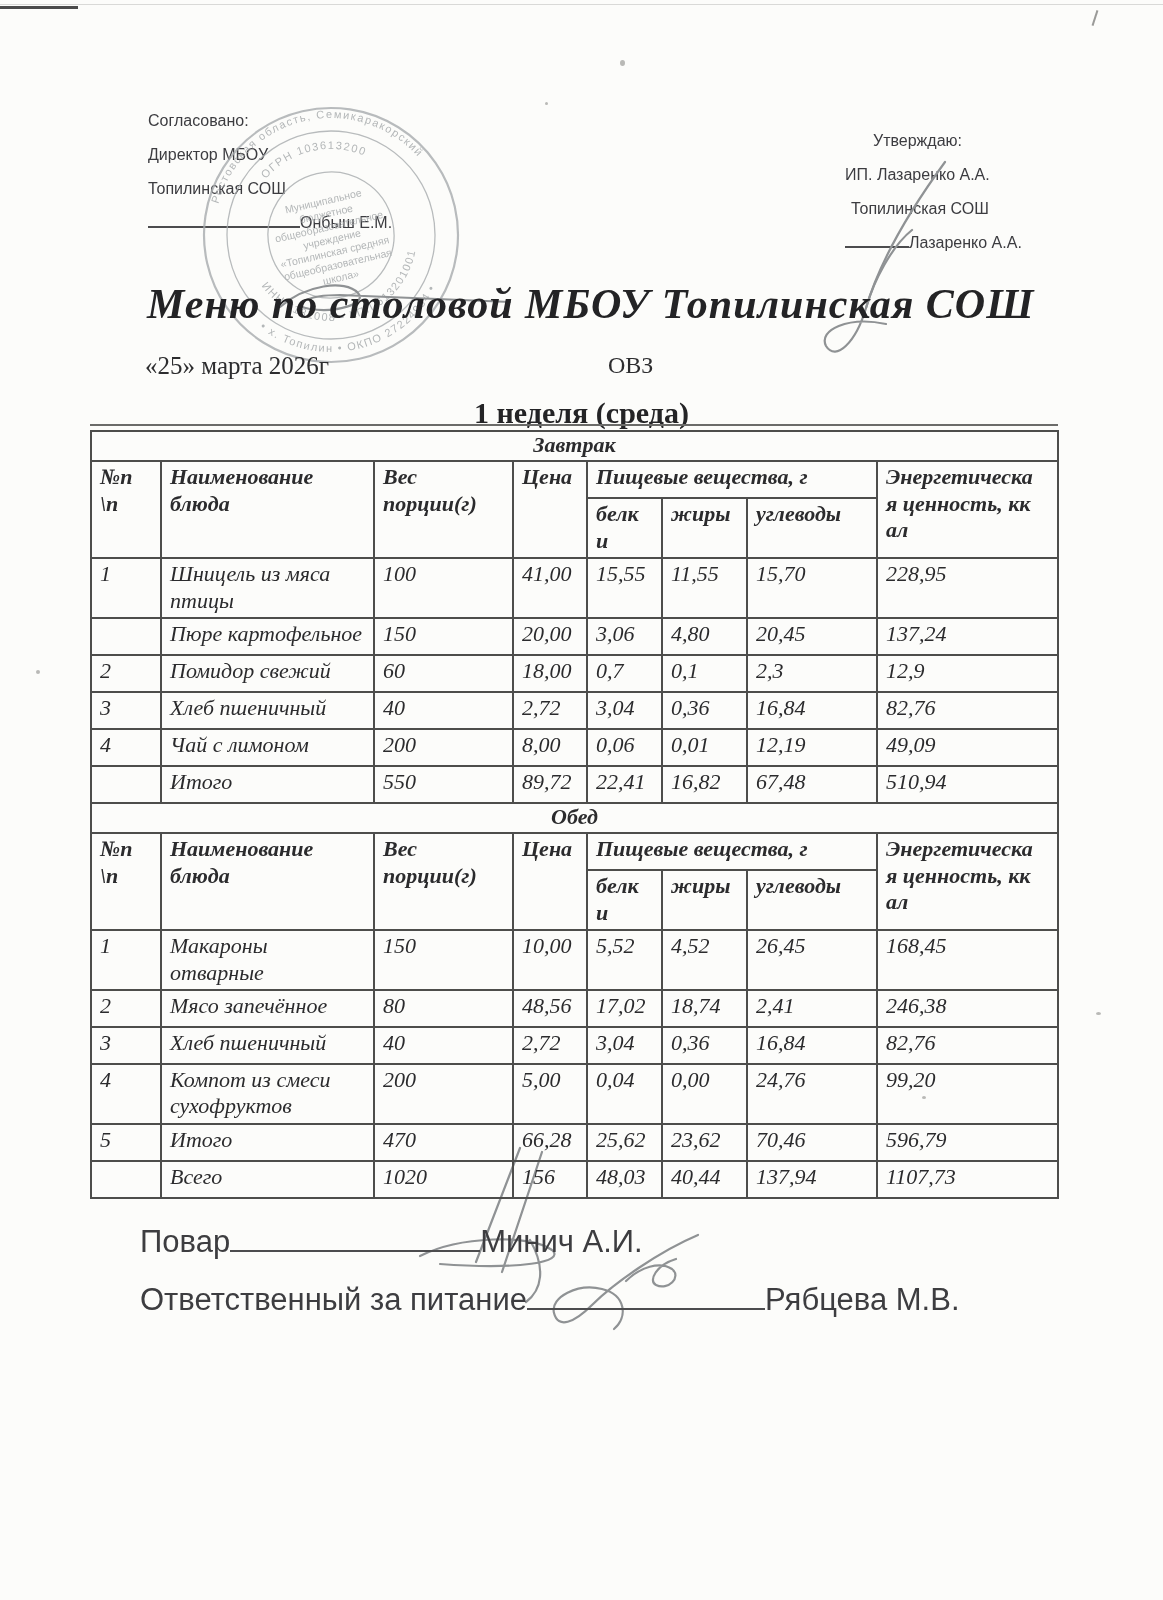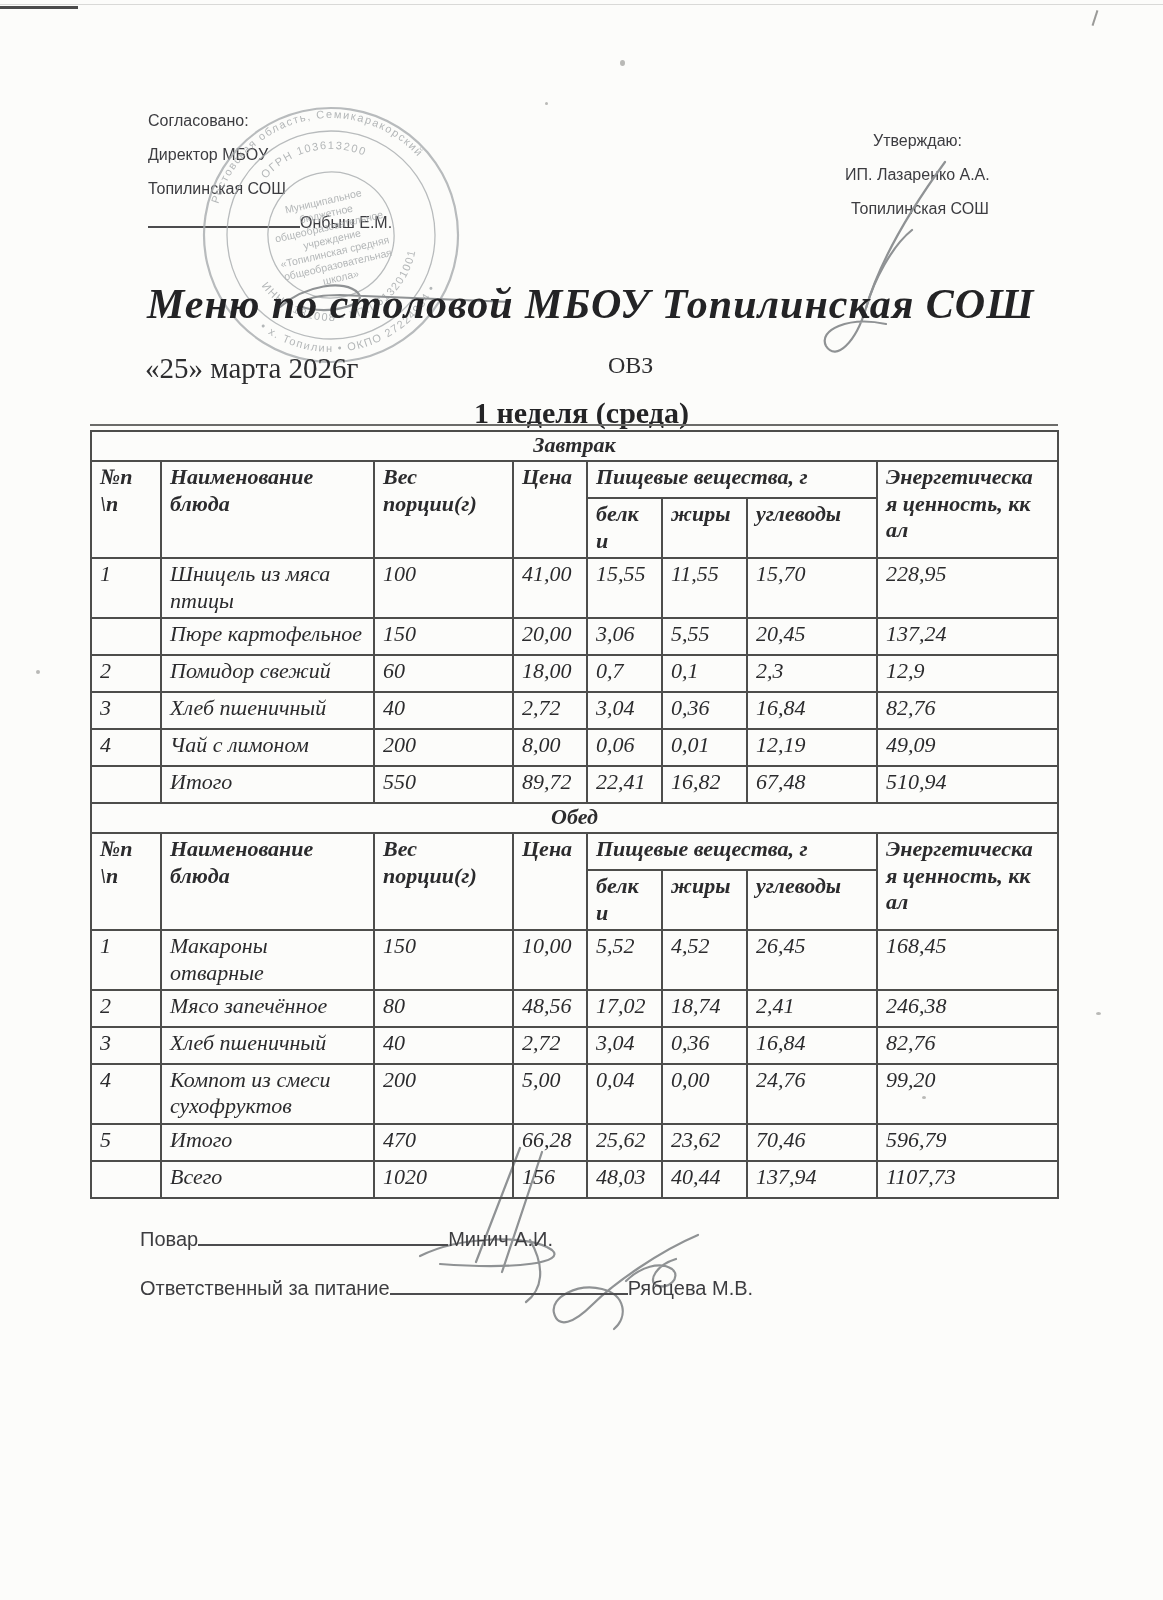--- a/index.html
+++ b/index.html
@@ -20,39 +20,39 @@
   .stamp text{font-family:"Liberation Sans",sans-serif;fill:#a2a6a8;}
   .stamp .ring-txt{font-size:11px;letter-spacing:1.5px;}
   .stamp .center-txt{font-size:10.5px;text-anchor:middle;}
   .stamp circle{fill:none;stroke:#a8acae;}
   
   .sig-svg{position:absolute;pointer-events:none;}
   .sig-svg path{fill:none;stroke:#8f9294;stroke-width:2.2;stroke-linecap:round;}
   
   .doc-title{position:absolute;left:147px;top:280px;width:1000px;font-size:42px;font-weight:bold;font-style:italic;
              letter-spacing:1px;color:#232325;}
-  .date-line{position:absolute;left:145px;top:352px;font-size:29px;color:#2d2d2f;}
+  .date-line{position:absolute;left:145px;top:352px;font-size:25px;color:#2d2d2f;}
   .category{position:absolute;left:608px;top:352px;font-size:24px;color:#2d2d2f;}
   .week-line{position:absolute;left:0;top:396px;width:1163px;text-align:center;font-size:30px;font-weight:bold;color:#242426;}
   .table-topline{position:absolute;left:90px;top:424px;width:968px;border-top:2px solid #6b6b69;}
   
   .menu-table{position:absolute;left:90px;top:430px;border-collapse:collapse;table-layout:fixed;
               font-style:italic;font-size:22px;color:#2b2b2d;}
   .menu-table td,.menu-table th{border:2px solid #4d4d4b;vertical-align:top;text-align:left;
               padding:2px 8px 3px 8px;line-height:1.2;font-weight:normal;}
   .menu-table .banner{text-align:center;font-weight:bold;padding:0 0 2px 0;height:26px;border-radius:8px;}
   .menu-table .hdr{font-weight:bold;}
   .menu-table .brk{display:inline-block;word-break:break-all;}
   .w-num{width:70px;}.w-name{width:213px;}.w-weight{width:139px;}.w-price{width:74px;}
   .w-protein{width:75px;}.w-fat{width:85px;}.w-carbs{width:130px;}.w-energy{width:181px;}
   .menu-table tbody td{height:30px;}
   .bold-row td{font-weight:normal;}
   
   .sign-block{position:absolute;left:140px;top:1224px;font-family:"Liberation Sans",sans-serif;
-              font-size:20px;color:#3d3d40;}
+              font-size:31px;color:#3d3d40;}
   .sign-row{margin-bottom:22px;}
 </style>
 </head>
 <body>
 
 <div class="page">
 
   <div class="edge-line-top"></div>
   <div class="corner-mark"></div>
   <div class="slash-mark"></div>
@@ -68,20 +68,23 @@
     <div>Топилинская СОШ</div>
     <div>
       <span class="sigline" style="width:152px;"></span><span>Онбыш Е.М.</span>
     </div>
   </div>
 
   <div class="approval approval-right">
     <div style="padding-left:28px;">Утверждаю:</div>
     <div>ИП.  Лазаренко А.А.</div>
     <div style="padding-left:6px;">Топилинская СОШ</div>
+    <div>
+      <span class="sigline" style="width:64px;"></span><span>Лазаренко А.А.</span>
+    </div>
   </div>
 
   <svg class="stamp" viewBox="0 0 270 270">
     <circle cx="135" cy="135" r="127" stroke-width="2.2"></circle>
     <circle cx="135" cy="135" r="104" stroke-width="1.3"></circle>
     <circle cx="135" cy="135" r="63" stroke-width="1.3"></circle>
     <defs>
       <path id="arcOuterTop" d="M 18,135 A 117,117 0 0 1 252,135"></path>
       <path id="arcOuterBottom" d="M 18,135 A 117,117 0 0 0 252,135"></path>
       <path id="arcInnerTop" d="M 49,135 A 86,86 0 0 1 221,135"></path>
@@ -162,21 +165,21 @@
           <td class="c-fat">11,55</td>
           <td class="c-carbs">15,70</td>
           <td class="c-energy">228,95</td>
         </tr>
         <tr>
           <td class="c-num"></td>
           <td class="c-name">Пюре картофельное</td>
           <td class="c-weight">150</td>
           <td class="c-price">20,00</td>
           <td class="c-protein">3,06</td>
-          <td class="c-fat">5,55</td>
+          <td class="c-fat">4,80</td>
           <td class="c-carbs">20,45</td>
           <td class="c-energy">137,24</td>
         </tr>
         <tr>
           <td class="c-num">2</td>
           <td class="c-name">Помидор свежий</td>
           <td class="c-weight">60</td>
           <td class="c-price">18,00</td>
           <td class="c-protein">0,7</td>
           <td class="c-fat">0,1</td>

